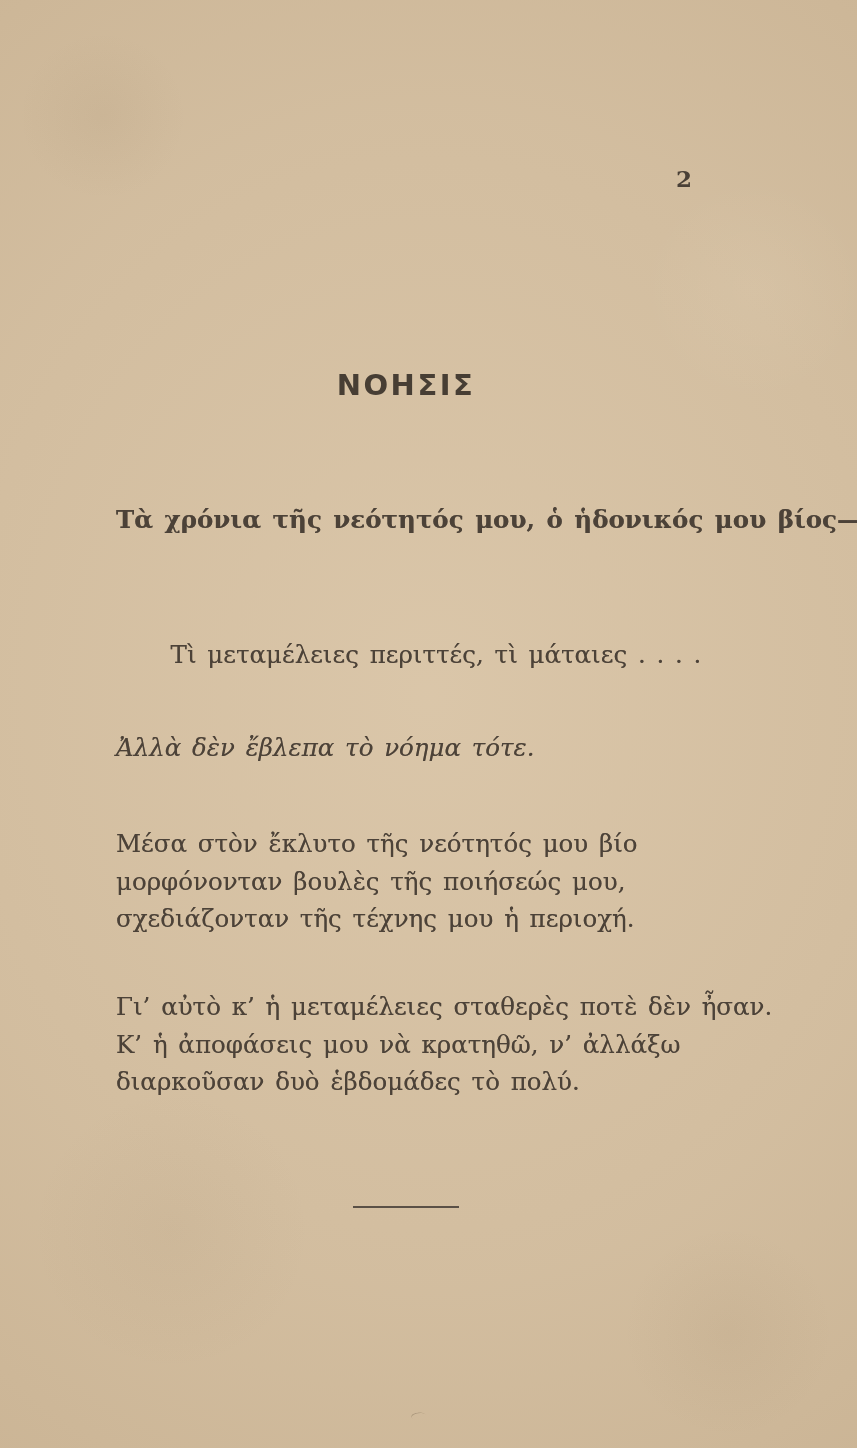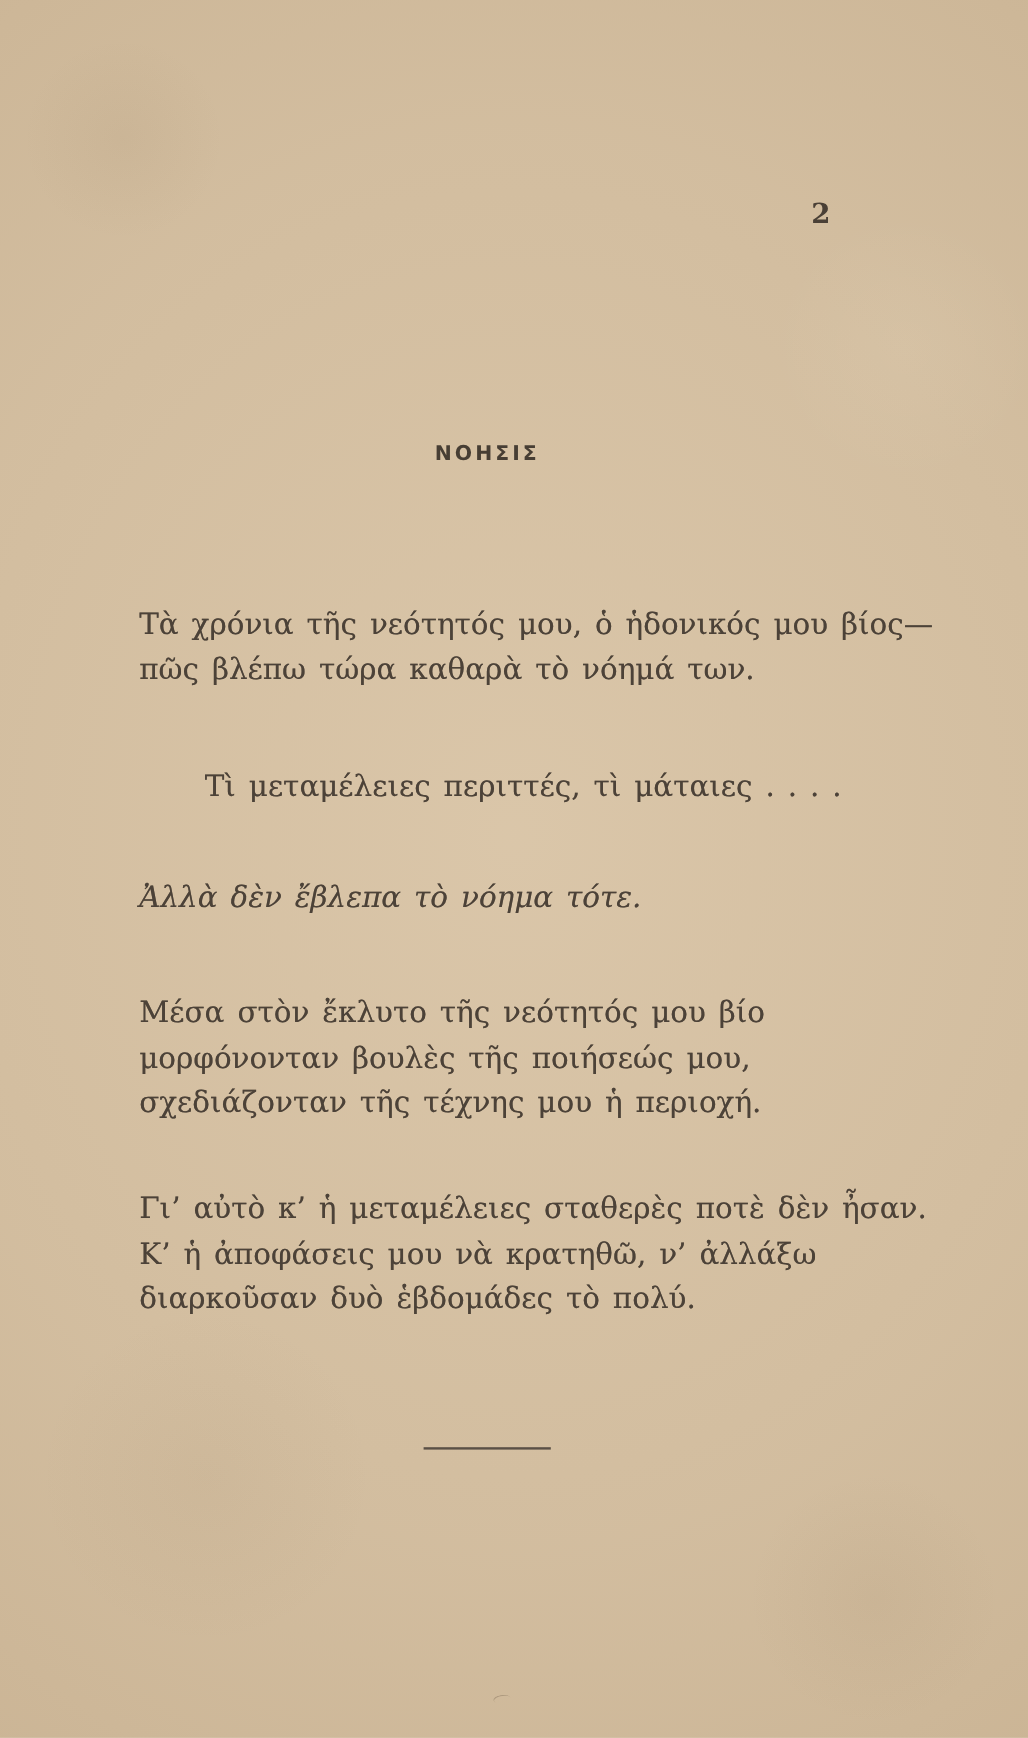--- a/index.html
+++ b/index.html
@@ -47,30 +47,30 @@
   }
   .poem-title {
     position: absolute;
     top: 368px;
     left: 0;
     width: 812px;
     margin: 0;
     text-align: center;
     font-family: "DejaVu Sans", sans-serif;
     font-weight: bold;
-    font-size: 17px;
+    font-size: 29px;
     letter-spacing: 2.5px;
     color: #473e34;
   }
   .stanza {
     position: absolute;
     left: 116px;
     width: 640px;
   }
-  .stanza-1 { top: 501px; }
+  .stanza-1 { top: 501px; font-weight: bold; }
   .stanza-2 { top: 636px; text-align: center; }
   .stanza-3 { top: 729px; font-style: italic; }
   .stanza-4 { top: 825px; }
   .stanza-5 { top: 988px; }
   .line {
     font-size: 24.5px;
     line-height: 37.5px;
     color: #4c4238;
     word-spacing: 3px;
     white-space: nowrap;
@@ -99,21 +99,20 @@
 <body>
 
 <div class="page">
 
   <div class="page-number">2</div>
 
   <h1 class="poem-title">ΝΟΗΣΙΣ</h1>
 
   <div class="stanza stanza-1">
     <div class="line">Τὰ χρόνια τῆς νεότητός μου, ὁ ἡδονικός μου βίος—</div>
-    <div class="line">πῶς βλέπω τώρα καθαρὰ τὸ νόημά των.</div>
   </div>
 
   <div class="stanza stanza-2">
     <div class="line">Τὶ μεταμέλειες περιττές, τὶ μάταιες . . . .</div>
   </div>
 
   <div class="stanza stanza-3">
     <div class="line">Ἀλλὰ δὲν ἔβλεπα τὸ νόημα τότε.</div>
   </div>
 

